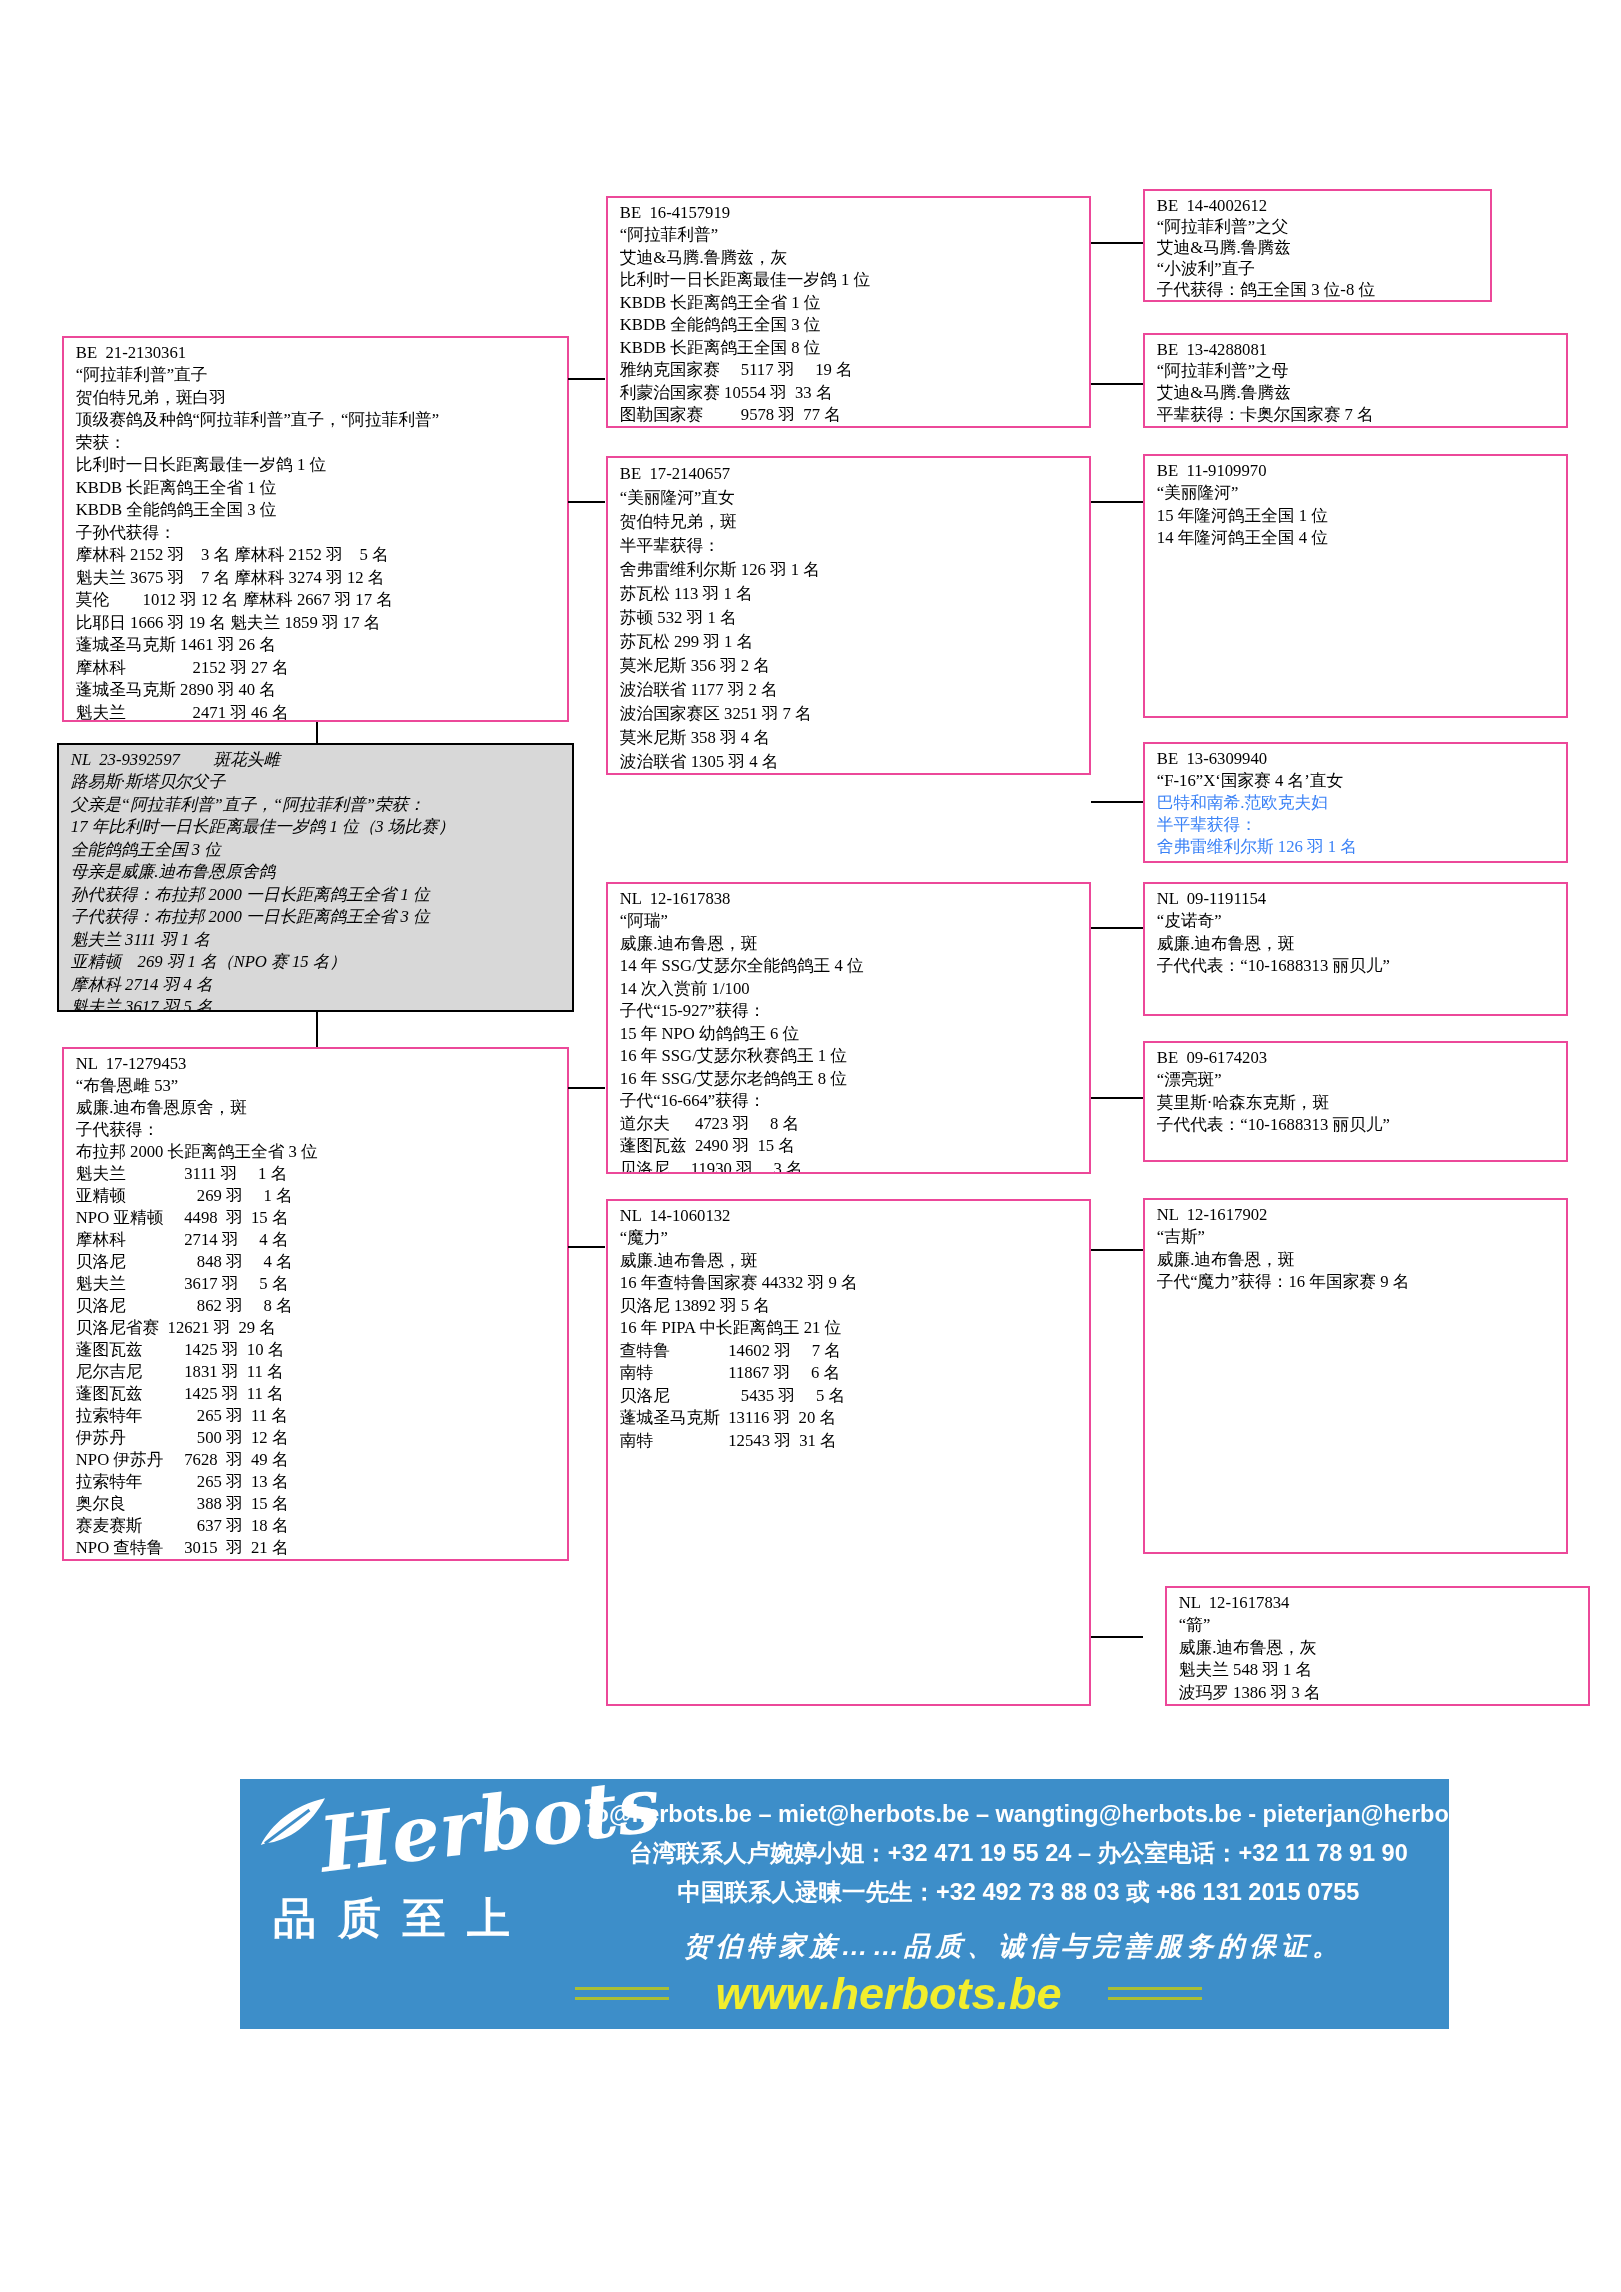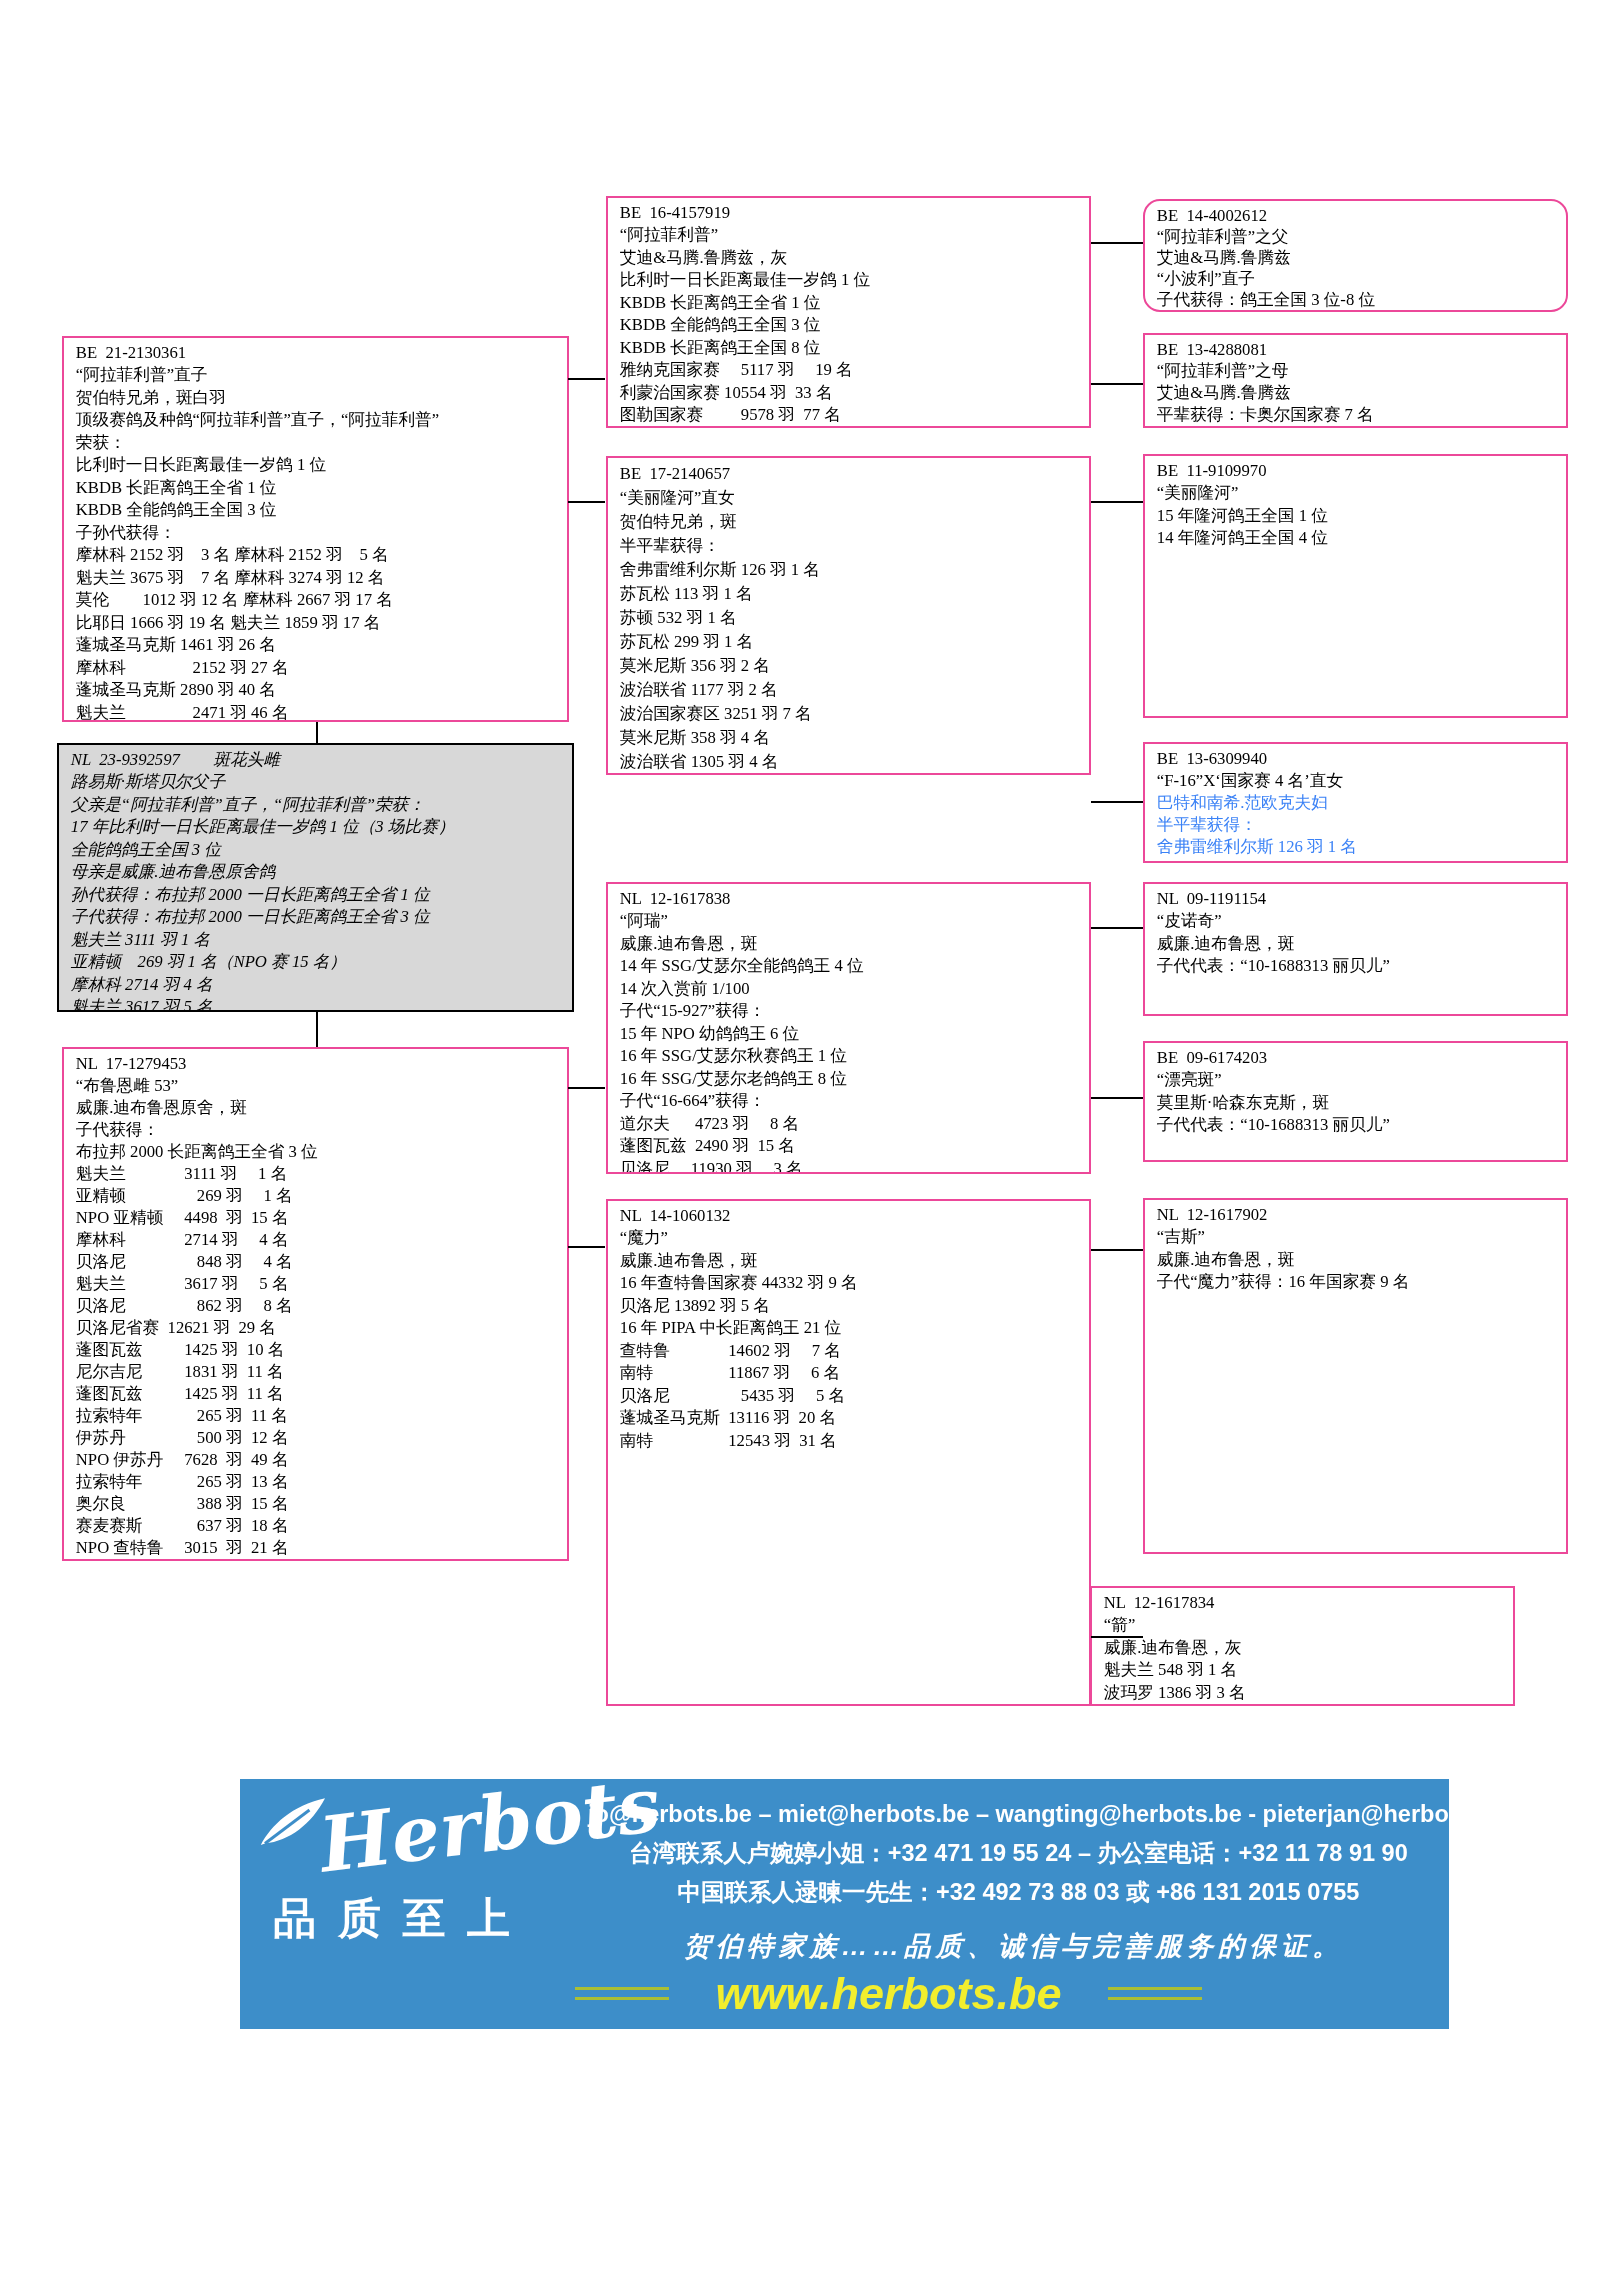--- a/index.html
+++ b/index.html
@@ -35,28 +35,28 @@
 
   <div class="box" style="left:62px;top:336px;width:507px;height:386px;"><div class="line">BE  21-2130361</div><div class="line">“阿拉菲利普”直子</div><div class="line">贺伯特兄弟，斑白羽</div><div class="line">顶级赛鸽及种鸽“阿拉菲利普”直子，“阿拉菲利普”</div><div class="line">荣获：</div><div class="line">比利时一日长距离最佳一岁鸽 1 位</div><div class="line">KBDB 长距离鸽王全省 1 位</div><div class="line">KBDB 全能鸽鸽王全国 3 位</div><div class="line">子孙代获得：</div><div class="line">摩林科 2152 羽　3 名 摩林科 2152 羽　5 名</div><div class="line">魁夫兰 3675 羽　7 名 摩林科 3274 羽 12 名</div><div class="line">莫伦　　1012 羽 12 名 摩林科 2667 羽 17 名</div><div class="line">比耶日 1666 羽 19 名 魁夫兰 1859 羽 17 名</div><div class="line">蓬城圣马克斯 1461 羽 26 名</div><div class="line">摩林科　　　　2152 羽 27 名</div><div class="line">蓬城圣马克斯 2890 羽 40 名</div><div class="line">魁夫兰　　　　2471 羽 46 名</div></div>
   <div class="box subject" style="left:57px;top:743px;width:517px;height:269px;"><div class="line">NL  23-9392597　　斑花头雌</div><div class="line">路易斯·斯塔贝尔父子</div><div class="line">父亲是“阿拉菲利普”直子，“阿拉菲利普”荣获：</div><div class="line">17 年比利时一日长距离最佳一岁鸽 1 位（3 场比赛）</div><div class="line">全能鸽鸽王全国 3 位</div><div class="line">母亲是威廉.迪布鲁恩原舍鸽</div><div class="line">孙代获得：布拉邦 2000 一日长距离鸽王全省 1 位</div><div class="line">子代获得：布拉邦 2000 一日长距离鸽王全省 3 位</div><div class="line">魁夫兰 3111 羽 1 名</div><div class="line">亚精顿　269 羽 1 名（NPO 赛 15 名）</div><div class="line">摩林科 2714 羽 4 名</div><div class="line">魁夫兰 3617 羽 5 名</div></div>
   <div class="box" style="left:62px;top:1047px;width:507px;height:514px;line-height:22px;"><div class="line">NL  17-1279453</div><div class="line">“布鲁恩雌 53”</div><div class="line">威廉.迪布鲁恩原舍，斑</div><div class="line">子代获得：</div><div class="line">布拉邦 2000 长距离鸽王全省 3 位</div><div class="line">魁夫兰　　　  3111 羽　 1 名</div><div class="line">亚精顿　　　　 269 羽　 1 名</div><div class="line">NPO 亚精顿　 4498  羽  15 名</div><div class="line">摩林科　　　  2714 羽　 4 名</div><div class="line">贝洛尼　　　　 848 羽　 4 名</div><div class="line">魁夫兰　　　  3617 羽　 5 名</div><div class="line">贝洛尼　　　　 862 羽　 8 名</div><div class="line">贝洛尼省赛  12621 羽  29 名</div><div class="line">蓬图瓦兹　　  1425 羽  10 名</div><div class="line">尼尔吉尼　　  1831 羽  11 名</div><div class="line">蓬图瓦兹　　  1425 羽  11 名</div><div class="line">拉索特年　　　 265 羽  11 名</div><div class="line">伊苏丹　　　　 500 羽  12 名</div><div class="line">NPO 伊苏丹　 7628  羽  49 名</div><div class="line">拉索特年　　　 265 羽  13 名</div><div class="line">奥尔良　　　　 388 羽  15 名</div><div class="line">赛麦赛斯　　　 637 羽  18 名</div><div class="line">NPO 查特鲁　 3015  羽  21 名</div></div>
 
   <div class="box" style="left:606px;top:196px;width:485px;height:232px;"><div class="line">BE  16-4157919</div><div class="line">“阿拉菲利普”</div><div class="line">艾迪&amp;马腾.鲁腾兹，灰</div><div class="line">比利时一日长距离最佳一岁鸽 1 位</div><div class="line">KBDB 长距离鸽王全省 1 位</div><div class="line">KBDB 全能鸽鸽王全国 3 位</div><div class="line">KBDB 长距离鸽王全国 8 位</div><div class="line">雅纳克国家赛　 5117 羽　 19 名</div><div class="line">利蒙治国家赛 10554 羽  33 名</div><div class="line">图勒国家赛　　 9578 羽  77 名</div></div>
   <div class="box" style="left:606px;top:456px;width:485px;height:319px;line-height:24px;"><div class="line">BE  17-2140657</div><div class="line">“美丽隆河”直女</div><div class="line">贺伯特兄弟，斑</div><div class="line">半平辈获得：</div><div class="line">舍弗雷维利尔斯 126 羽 1 名</div><div class="line">苏瓦松 113 羽 1 名</div><div class="line">苏顿 532 羽 1 名</div><div class="line">苏瓦松 299 羽 1 名</div><div class="line">莫米尼斯 356 羽 2 名</div><div class="line">波治联省 1177 羽 2 名</div><div class="line">波治国家赛区 3251 羽 7 名</div><div class="line">莫米尼斯 358 羽 4 名</div><div class="line">波治联省 1305 羽 4 名</div></div>
   <div class="box" style="left:606px;top:882px;width:485px;height:292px;"><div class="line">NL  12-1617838</div><div class="line">“阿瑞”</div><div class="line">威廉.迪布鲁恩，斑</div><div class="line">14 年 SSG/艾瑟尔全能鸽鸽王 4 位</div><div class="line">14 次入赏前 1/100</div><div class="line">子代“15-927”获得：</div><div class="line">15 年 NPO 幼鸽鸽王 6 位</div><div class="line">16 年 SSG/艾瑟尔秋赛鸽王 1 位</div><div class="line">16 年 SSG/艾瑟尔老鸽鸽王 8 位</div><div class="line">子代“16-664”获得：</div><div class="line">道尔夫　  4723 羽　 8 名</div><div class="line">蓬图瓦兹  2490 羽  15 名</div><div class="line">贝洛尼　 11930 羽　 3 名</div></div>
   <div class="box" style="left:606px;top:1199px;width:485px;height:507px;"><div class="line">NL  14-1060132</div><div class="line">“魔力”</div><div class="line">威廉.迪布鲁恩，斑</div><div class="line">16 年查特鲁国家赛 44332 羽 9 名</div><div class="line">贝洛尼 13892 羽 5 名</div><div class="line">16 年 PIPA 中长距离鸽王 21 位</div><div class="line">查特鲁　　　  14602 羽　 7 名</div><div class="line">南特　　　　  11867 羽　 6 名</div><div class="line">贝洛尼　　　　 5435 羽　 5 名</div><div class="line">蓬城圣马克斯  13116 羽  20 名</div><div class="line">南特　　　　  12543 羽  31 名</div></div>
 
-  <div class="box" style="left:1143px;top:199px;width:425px;height:113px;line-height:21px;border-radius:17px;"><div class="line">BE  14-4002612</div><div class="line">“阿拉菲利普”之父</div><div class="line">艾迪&amp;马腾.鲁腾兹</div><div class="line">“小波利”直子</div><div class="line">子代获得：鸽王全国 3 位-8 位</div></div>
+  <div class="box" style="left:1143px;top:189px;width:349px;height:113px;line-height:21px;"><div class="line">BE  14-4002612</div><div class="line">“阿拉菲利普”之父</div><div class="line">艾迪&amp;马腾.鲁腾兹</div><div class="line">“小波利”直子</div><div class="line">子代获得：鸽王全国 3 位-8 位</div></div>
   <div class="box" style="left:1143px;top:333px;width:425px;height:95px;line-height:21.6px;"><div class="line">BE  13-4288081</div><div class="line">“阿拉菲利普”之母</div><div class="line">艾迪&amp;马腾.鲁腾兹</div><div class="line">平辈获得：卡奥尔国家赛 7 名</div></div>
   <div class="box" style="left:1143px;top:454px;width:425px;height:264px;"><div class="line">BE  11-9109970</div><div class="line">“美丽隆河”</div><div class="line">15 年隆河鸽王全国 1 位</div><div class="line">14 年隆河鸽王全国 4 位</div></div>
   <div class="box" style="left:1143px;top:742px;width:425px;height:121px;line-height:22px;"><div class="line">BE  13-6309940</div><div class="line">“F-16”X‘国家赛 4 名’直女</div><div class="line muted">巴特和南希.范欧克夫妇</div><div class="line muted">半平辈获得：</div><div class="line muted">舍弗雷维利尔斯 126 羽 1 名</div></div>
   <div class="box" style="left:1143px;top:882px;width:425px;height:134px;"><div class="line">NL  09-1191154</div><div class="line">“皮诺奇”</div><div class="line">威廉.迪布鲁恩，斑</div><div class="line">子代代表：“10-1688313 丽贝儿”</div></div>
   <div class="box" style="left:1143px;top:1041px;width:425px;height:121px;"><div class="line">BE  09-6174203</div><div class="line">“漂亮斑”</div><div class="line">莫里斯·哈森东克斯，斑</div><div class="line">子代代表：“10-1688313 丽贝儿”</div></div>
   <div class="box" style="left:1143px;top:1198px;width:425px;height:356px;"><div class="line">NL  12-1617902</div><div class="line">“吉斯”</div><div class="line">威廉.迪布鲁恩，斑</div><div class="line">子代“魔力”获得：16 年国家赛 9 名</div></div>
-  <div class="box" style="left:1090px;top:1586px;width:425px;height:120px;"><div class="line">NL  12-1617834</div><div class="line">“箭”</div><div class="line">威廉.迪布鲁恩，灰</div><div class="line">魁夫兰 548 羽 1 名</div><div class="line">波玛罗 1386 羽 3 名</div></div>
+  <div class="box" style="left:1165px;top:1586px;width:425px;height:120px;"><div class="line">NL  12-1617834</div><div class="line">“箭”</div><div class="line">威廉.迪布鲁恩，灰</div><div class="line">魁夫兰 548 羽 1 名</div><div class="line">波玛罗 1386 羽 3 名</div></div>
 
   <div class="conn" style="left:316px;top:722px;width:2px;height:20.6px;"></div>
   <div class="conn" style="left:316px;top:1012px;width:2px;height:35px;"></div>
   <div class="conn" style="left:568px;top:378px;width:37px;height:2px;"></div>
   <div class="conn" style="left:568px;top:501px;width:37px;height:2px;"></div>
   <div class="conn" style="left:568px;top:1087px;width:37px;height:2px;"></div>
   <div class="conn" style="left:568px;top:1246px;width:37px;height:2px;"></div>
   <div class="conn" style="left:1091px;top:242px;width:52px;height:2px;"></div>
   <div class="conn" style="left:1091px;top:383px;width:52px;height:2px;"></div>
   <div class="conn" style="left:1091px;top:501px;width:52px;height:2px;"></div>

